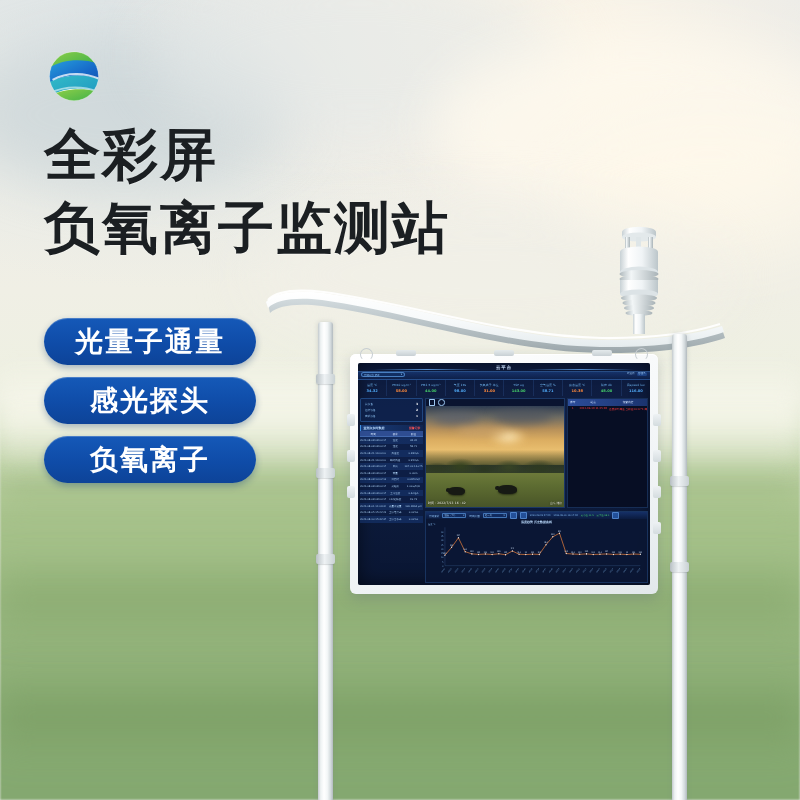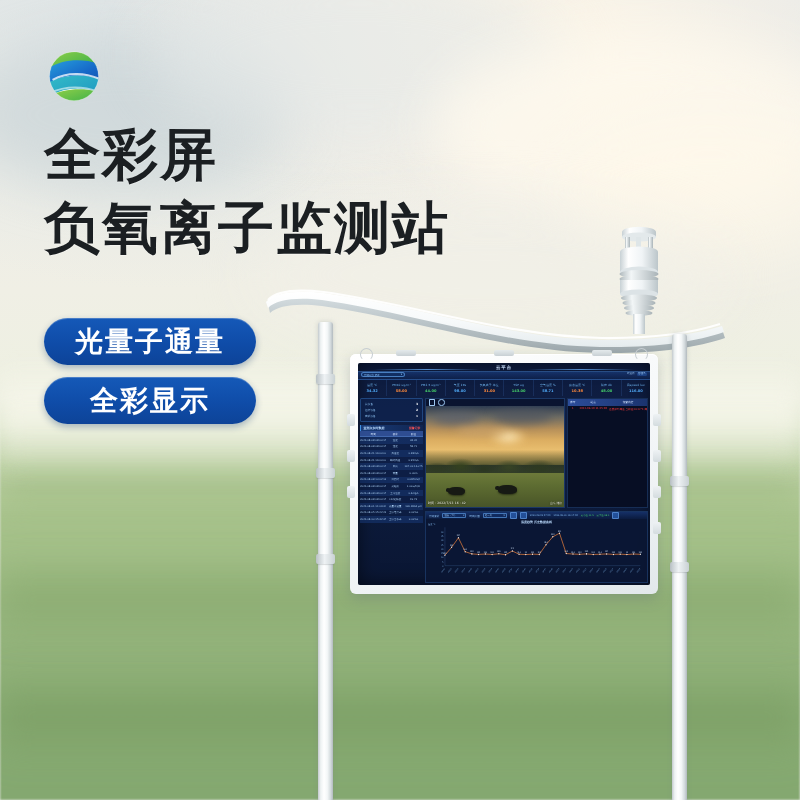--- a/index.html
+++ b/index.html
@@ -359,21 +359,22 @@
     </svg>
   </div>
 
   <div class="headline">
     <div class="h-line h1">全彩屏</div>
     <div class="h-line h2">负氧离子监测站</div>
   </div>
 
   <div class="pills">
     <div class="pill">光量子通量</div>
-    <div class="pill">全彩显示</div>
+    <div class="pill">感光探头</div>
+    <div class="pill">负氧离子</div>
   </div>
 
   <div class="station">
 
     <svg class="canopy" viewBox="0 0 470 78">
       <defs>
         <linearGradient id="canTop" x1="0" y1="0" x2="0" y2="1">
           <stop offset="0%" stop-color="#ffffff"></stop>
             <stop offset="55%" stop-color="#f6f9fa"></stop>
             <stop offset="100%" stop-color="#e6ecee"></stop>

